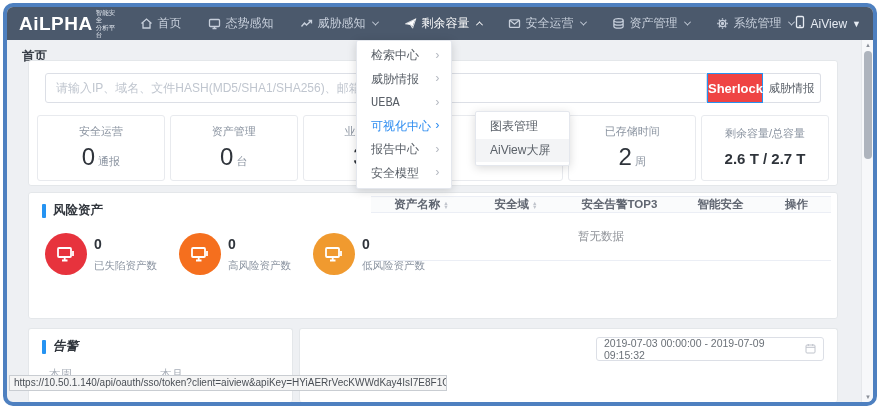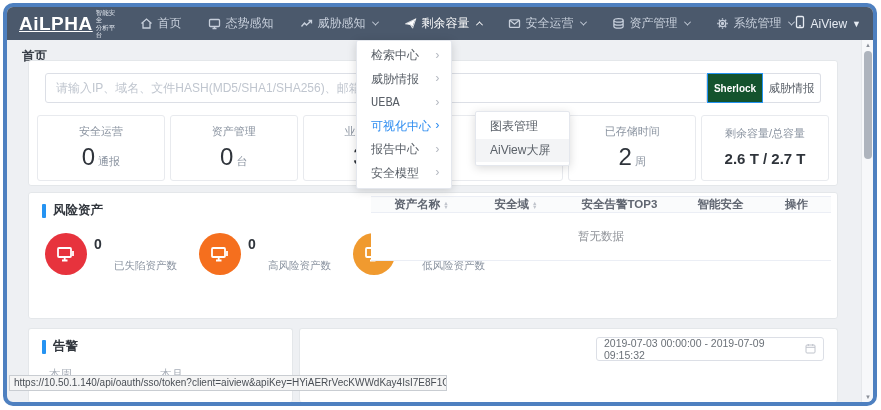--- a/index.html
+++ b/index.html
@@ -4,21 +4,21 @@
 <style>
   * { margin:0; padding:0; box-sizing:border-box; }
   html,body { width:881px; height:410px; background:#fff; font-family:"Liberation Sans","DejaVu Sans",sans-serif; }
   .frame { position:absolute; left:3px; top:3px; width:874px; height:403px;
            border:4px solid #4e80c0; border-radius:10px; background:#eef0f3; overflow:hidden; }
 
   
   .navbar { position:absolute; left:0; top:0; right:0; height:33px; background:#4b596c;
             display:flex; align-items:center; padding:0 12px; color:#c7cfdb; }
   .logo { display:flex; align-items:center; color:#fff; margin-right:14px; }
-  .logo-brand { font-size:19px; font-weight:bold; letter-spacing:.5px;text-decoration:underline; }
+  .logo-brand { font-size:19px; font-weight:bold; letter-spacing:.5px; }
   .logo-sub { font-size:6.5px; line-height:7.5px; margin-left:3px; color:#e8edf4; }
   .nav-items { display:flex; align-items:center; gap:26px; margin-left:6px; }
   .nav-item { display:flex; align-items:center; gap:5px; font-size:12px; cursor:pointer; white-space:nowrap; }
   .nav-item.active { color:#fff; }
   .nav-item svg { display:block; }
   .chev { display:inline-block; width:5px; height:5px; border-right:1.4px solid currentColor;
           border-bottom:1.4px solid currentColor; margin-left:2px; }
   .chev.down { transform:rotate(45deg) translate(-1px,-1px); }
   .chev.up { transform:rotate(-135deg) translate(-1px,-1px); }
   .nav-user { margin-left:auto; display:flex; align-items:center; gap:5px; font-size:12px; color:#e7ecf3; cursor:pointer; }
@@ -30,53 +30,53 @@
   .accent-bar { width:4px; height:14px; background:#2593f2; border-radius:1px; }
 
   .breadcrumb { position:absolute; left:15px; top:41px; font-size:12.5px; color:#3a4049; font-weight:bold; }
 
   
   .search-panel { left:21px; top:53px; width:810px; height:126px; }
   .search-row { display:flex; margin:12px 16px 0 16px; height:30px; }
   .search-input { flex:1; border:1px solid #dcdfe6; border-radius:3px 0 0 3px; padding:0 10px;
                   font-size:12px; color:#333; outline:none; background:#fff; }
   .search-input::placeholder { color:#c0c6cf; }
-  .btn-sherlock { width:56px; background:#14532d; color:#fff; border:1px solid #2593f2;
-                  font-size:10px; font-weight:bold; cursor:pointer; }
+  .btn-sherlock { width:56px; background:#ef4444; color:#fff; border:1px solid #2593f2;
+                  font-size:13px; font-weight:bold; cursor:pointer; }
   .btn-threat { width:58px; background:#fff; color:#5a6068; border:1px solid #dcdfe6; border-left:none;
                 border-radius:0 3px 3px 0; font-size:11.5px; cursor:pointer; }
   .cards-row { display:flex; gap:5px; margin:12px 8px 0 8px; }
   .stat-card { flex:1; height:66px; border:1px solid #e8eaee; border-radius:3px; background:#fff;
                display:flex; flex-direction:column; align-items:center; justify-content:center; gap:6px; }
   .stat-title { font-size:11px; color:#8a93a0; }
   .stat-value { font-size:24px; color:#2f343b; line-height:24px; }
   .stat-value .unit { font-size:11px; color:#8a93a0; margin-left:3px; }
   .stat-value.small { font-size:15px; font-weight:bold; }
 
   
   .risk-panel { left:21px; top:185px; width:810px; height:127px; }
   .risk-panel .panel-title { margin:9px 0 0 13px; }
   .risk-items { display:flex; gap:22px; margin:14px 0 0 16px; }
   .risk-item { display:flex; gap:7px; }
   .risk-circle { width:42px; height:42px; border-radius:50%; display:flex; align-items:center; justify-content:center; }
   .risk-meta { display:flex; flex-direction:column; justify-content:space-between; padding:3px 0 2px 0; }
   .risk-value { font-size:14px; font-weight:bold; color:#2f343b; }
-  .risk-label { font-size:10.5px; color:#8a93a0; white-space:nowrap;margin-left:20px; }
+  .risk-label { font-size:10.5px; color:#8a93a0; white-space:nowrap; }
 
   .asset-table { position:absolute; left:342px; top:3px; width:460px; border-collapse:collapse;
                  font-size:11.5px; background:#fff; }
   .asset-table th { background:#fafbfc; color:#5f6570; font-weight:bold; padding:0 4px;
                     border:1px solid #ebeef5; border-left:none; border-right:none; white-space:nowrap; }
   .asset-table td { color:#909399; text-align:center; padding:16px 4px; border-bottom:1px solid #ebeef5; }
   .sort { display:inline-flex; flex-direction:column; vertical-align:middle; margin-left:3px; line-height:4px; }
   .sort span { font-size:5.5px; color:#c0c4cc; }
 
   
   .alarm-panel { left:21px; top:321px; width:265px; height:74px; border-bottom:none; }
-  .alarm-panel .panel-title { margin:9px 0 0 13px; }
+  .alarm-panel .panel-title { margin:9px 0 0 13px;font-style:italic; }
   .alarm-tabs { display:flex; gap:88px; margin:12px 0 0 20px; }
   .alarm-tab { font-size:11.5px; color:#a8aeb8; cursor:pointer; }
   .stats-panel { left:292px; top:321px; width:539px; height:74px; border-bottom:none; }
   .stats-panel .panel-title { margin:9px 0 0 13px; }
   .date-range { position:absolute; right:13px; top:8px; width:228px; height:24px; border:1px solid #dcdfe6;
                 border-radius:3px; background:#fff; display:flex; align-items:center; padding:0 7px;
                 font-size:10.5px; color:#6a7077; cursor:pointer; }
   .date-range .cal { margin-left:auto; }
 
   

